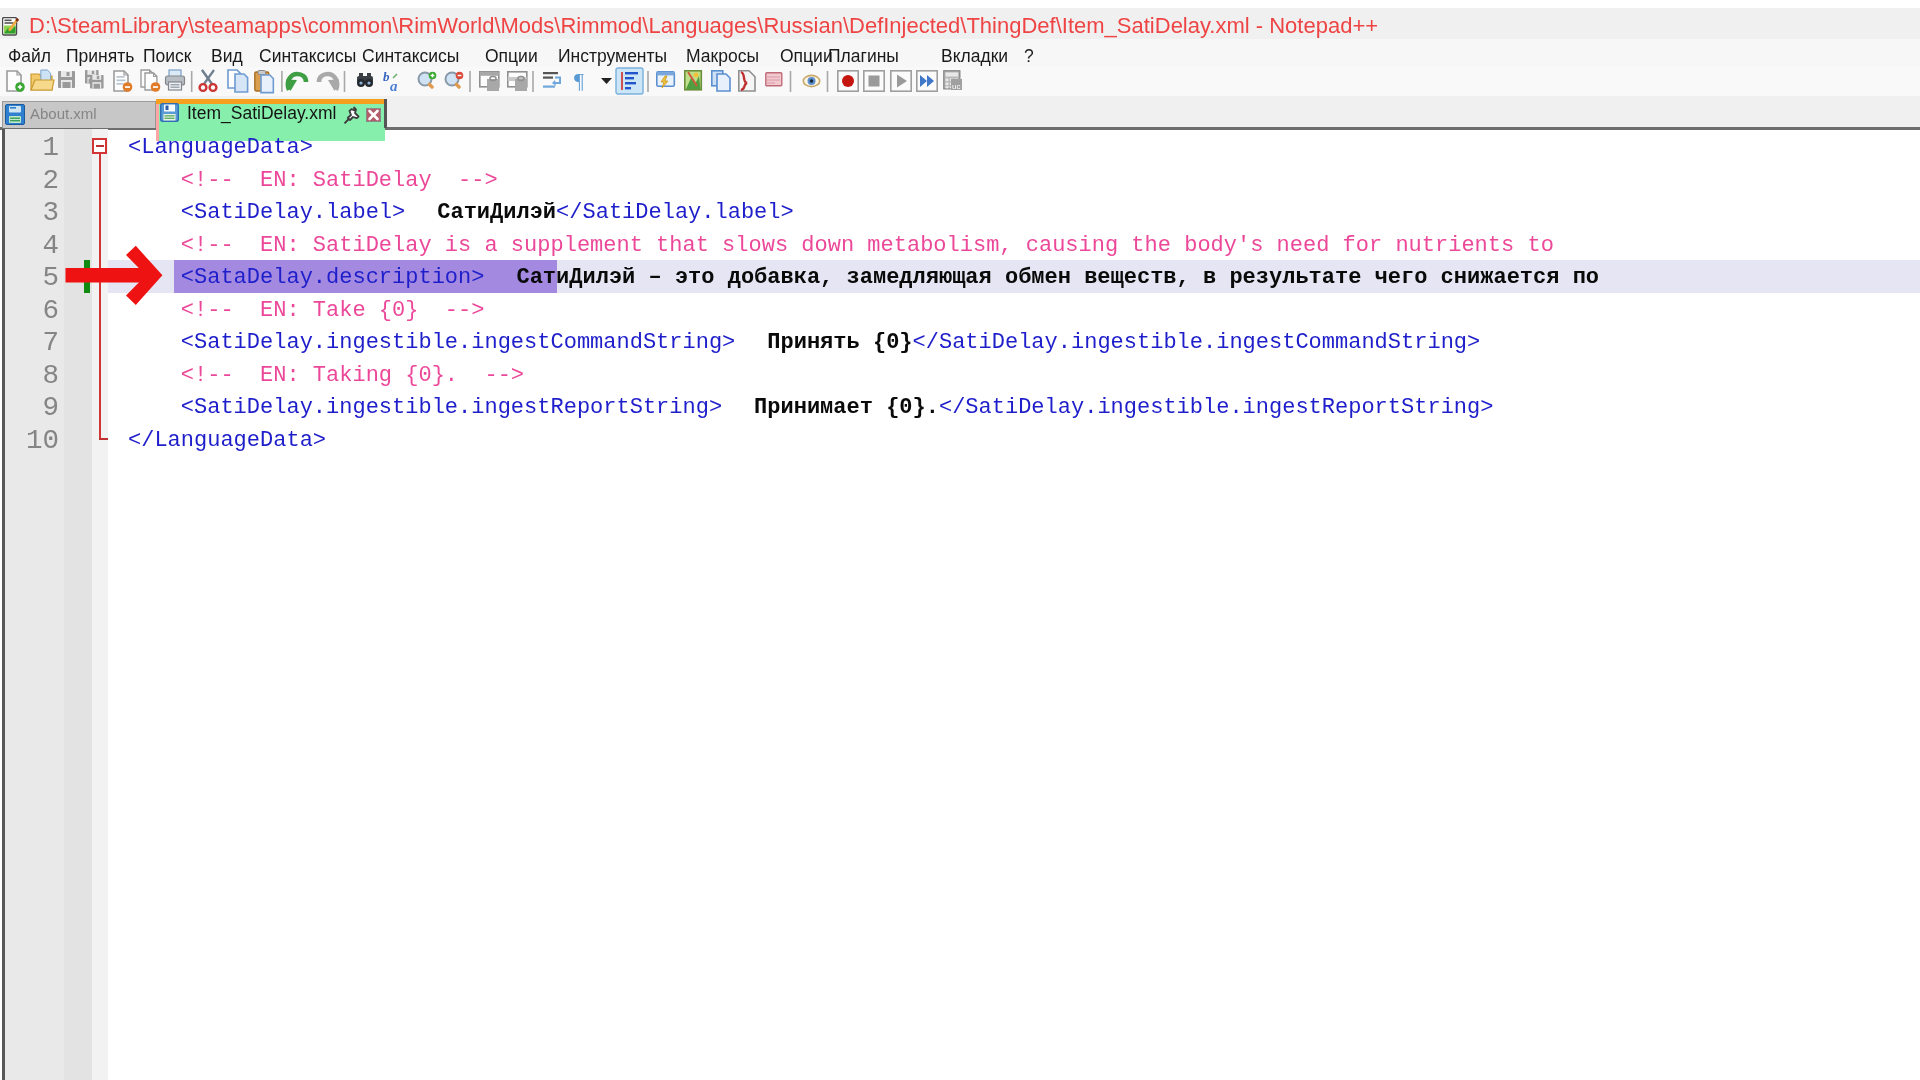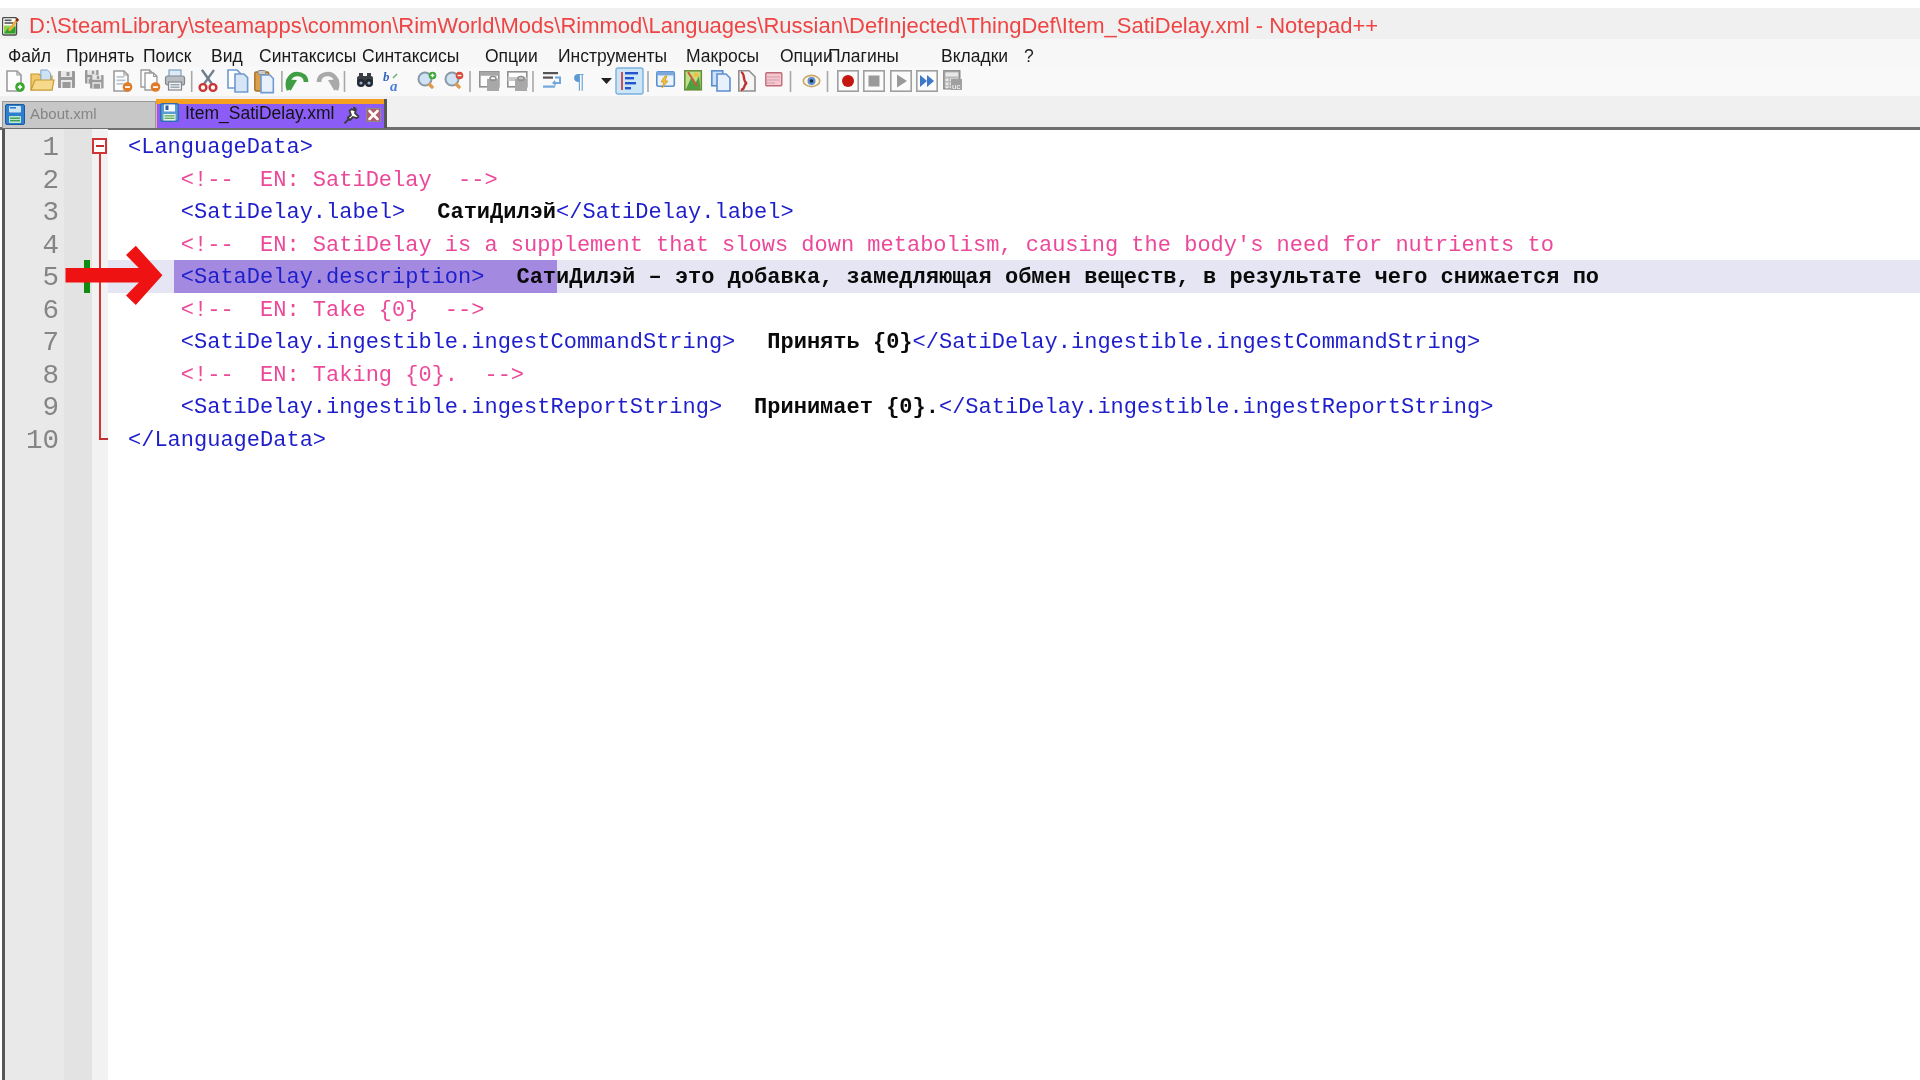--- a/index.html
+++ b/index.html
@@ -9,21 +9,21 @@
   
   #titlebar { left:0; top:8px; width:1920px; height:31px; background:#f0f0f0; }
   #title-text { left:29px; top:13px; width:1600px; height:26px; font-size:22px; color:#ef4444; line-height:26px; white-space:pre; }
   #menubar { left:0; top:39px; width:1920px; height:28px; background:#f7f7f7; }
   .mi { position:absolute; top:45px; height:22px; font-size:17.5px; color:#1a1a1a; line-height:22px; white-space:pre;text-align:center; }
   #toolbar { left:0; top:67px; width:1920px; height:29px; background:#f9f9f9; }
   #tabbar { left:0; top:96px; width:1920px; height:33px; background:#f0f0f0; }
   #tabline { left:0; top:127px; width:1920px; height:2.5px; background:#6e6e6e; }
   #tab1 { left:2px; top:101px; width:154px; height:27px; background:#c7c7c7; border:1px solid #9a9a9a; border-bottom:none; }
   #tab1 .txt { position:absolute; left:27px; top:3px; font-size:15px; color:#858585; }
-  #tab2 { left:156px; top:99px; width:229px; height:29px; background:#8b5cf6; border-left:1px solid #fca5a5; }
+  #tab2 { left:156px; top:99px; width:229px; height:42px; background:#86efac; border-left:3px solid #fca5a5; }
   #tab2o { left:156px; top:99px; width:229px; height:5px; background:#f5a01f; }
   #tab2edge { left:384px; top:99px; width:3px; height:29px; background:#555; }
   #tab2 .txt { position:absolute; left:28px; top:4px; font-size:17.5px; color:#141414; }
   
   #ed-border { left:2px; top:129px; width:2.5px; height:951px; background:#585858; }
   #m-num  { left:4.5px; top:129px; width:59.5px; height:951px; background:#e9e9e9; }
   #m-book { left:64px; top:129px; width:28px; height:951px; background:#e3e3e3; }
   #m-fold { left:92px; top:129px; width:15.5px; height:951px; background:#f2f2f2; }
   .ln { position:absolute; width:50px; left:9px; transform:translateY(2px); text-align:right; color:#858585;
         font-family:"Liberation Mono", monospace; font-size:27.5px; line-height:32.5px; white-space:pre; }

